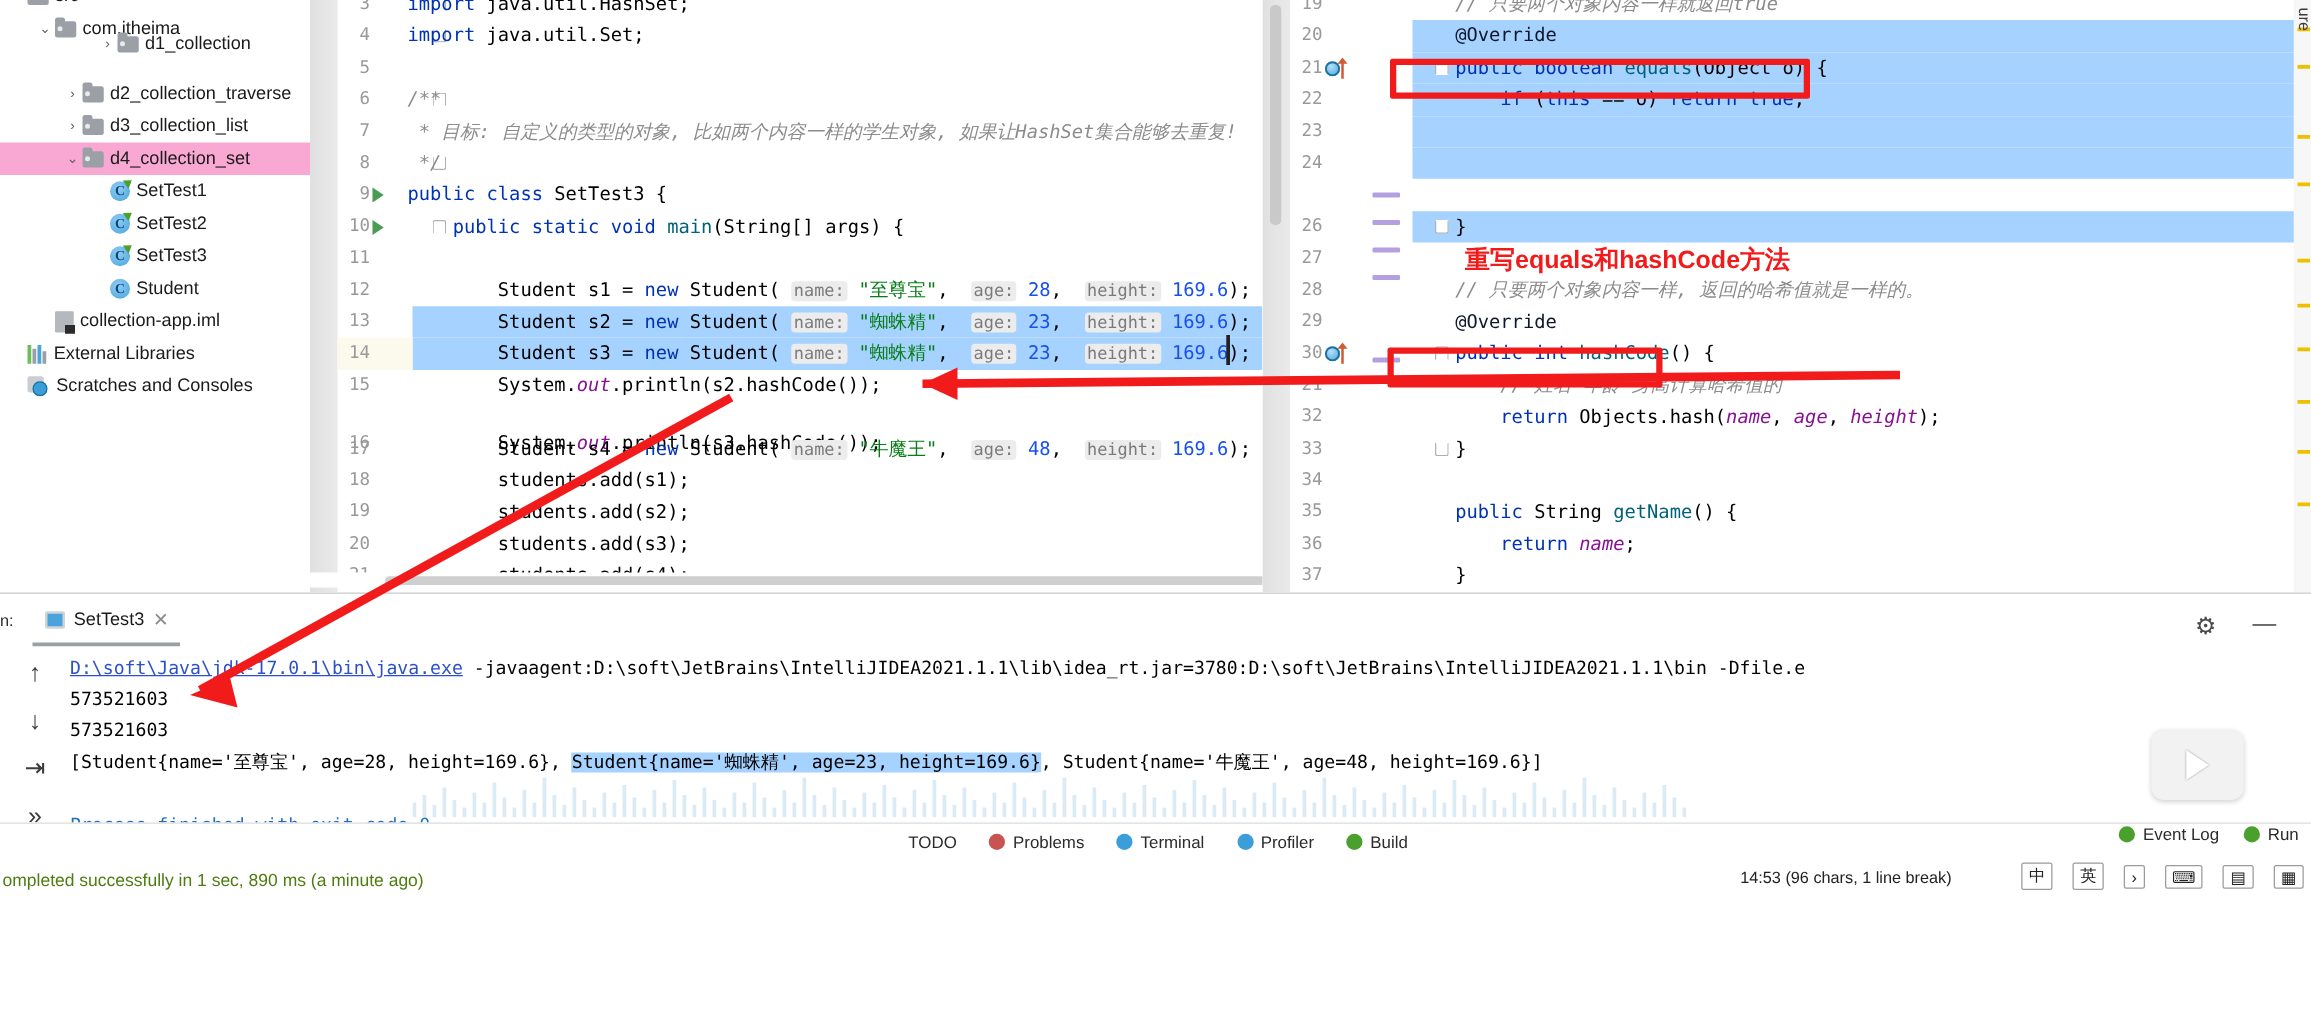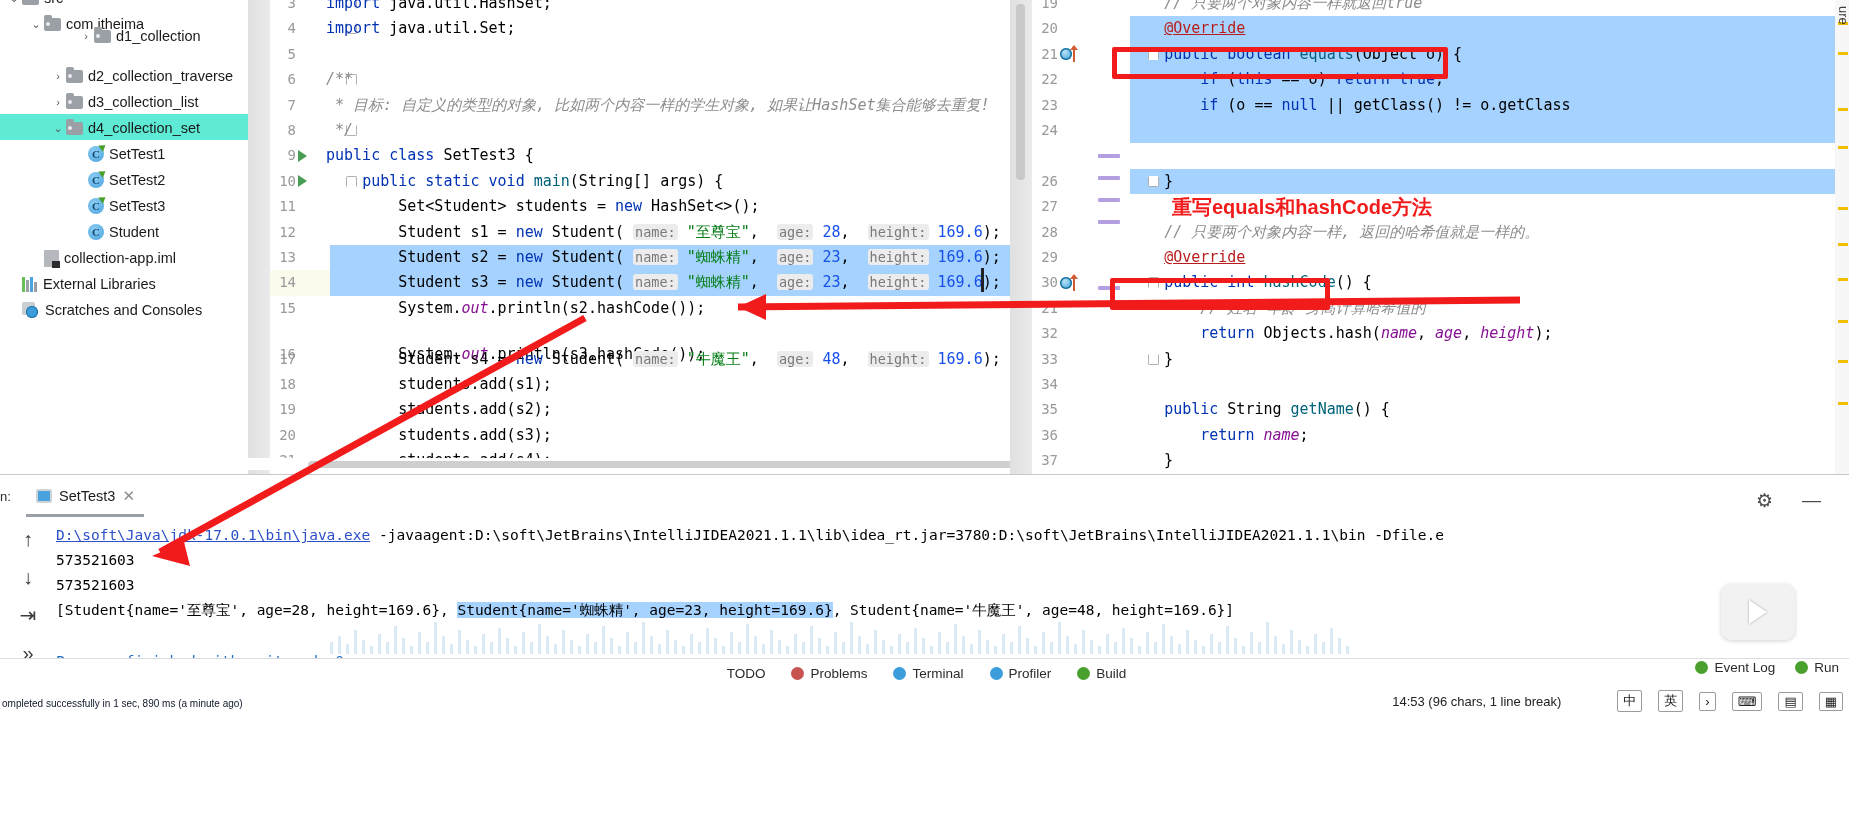--- a/index.html
+++ b/index.html
@@ -16,21 +16,21 @@
   
   #project-tree {
     position: absolute; left: 0; top: 0; width: 248px; height: 474px;
     background: #ffffff; overflow: hidden;
   }
   .tree-row {
     position: relative; height: 26px; line-height: 26px;
     white-space: nowrap; font-size: 14.5px; color: #1a1a1a;
     padding-left: 0;
   }
-  .tree-row.selected { background: #5eead4; }
+  .tree-row.selected { background: #f9a8d4; }
   .tree-arrow {
     display:inline-block; width: 16px; text-align:center;
     color:#5a5a5a; font-size: 11px; vertical-align: middle;
   }
   .tree-arrow.blank { color: transparent; }
   .ic { display:inline-block; vertical-align: middle; margin-right: 5px; position: relative; }
   .ic-folder {
     width: 17px; height: 13px; background:#9aa0a6; border-radius: 2px;
   }
   .ic-folder::before{
@@ -119,21 +119,21 @@
   .fold.bot { border-radius: 0 0 2px 2px; border-top-color:#fff; }
   .ctext { position:absolute; left: 78px; }
   .ctext-r { position:absolute; left: 118px; }
 
   
   .kw   { color: #0033b3; }
   .str  { color: #067d17; }
   .num  { color: #1750eb; }
   .cmt  { color: #8c8c8c; font-style: italic; }
   .doc  { color: #8c8c8c; font-style: italic; }
-  .ann  { color: #b91c1c; text-decoration: underline; }
+  .ann  { color: #0f172a; }
   .fld  { color: #871094; font-style: italic; }
   .hint { color: #7a7a7a; background:#ececec; border-radius:3px; padding:0 2px; font-size:13.5px;}
 
   .hl-row { position:absolute; left:0; right:0; height:25.4px; }
 
   
   .markers { position:absolute; left: 98px; top:0; width: 4px; height:100%; }
   .mk { position:absolute; width: 22px; height: 4px; background:#b4a0e0; left:-10px; border-radius:1px;}
 
   
@@ -234,21 +234,21 @@
     position:absolute; right:10px; top:660px; display:flex; align-items:center; gap:20px;
     font-size:13.5px; color:#2b2b2b;
   }
 
   
   #taskbar {
     position:absolute; left:0; top:688px; width:1849px; height:133px; background:#ffffff;
   }
   #build-msg {
     position:absolute; left:0; top:0; width:1849px; height:32px;
-    font-size:10px; color:#0f172a; line-height:32px; padding-left:2px;
+    font-size:14px; color:#4d7c0f; line-height:32px; padding-left:2px;
   }
   #tray {
     position:absolute; right:6px; top:2px; display:flex; align-items:center; gap:16px;
     font-size:13px; color:#222;
   }
   .tray-box { border:1px solid #9b9b9b; padding:1px 5px; border-radius:2px; }
 
   
   #right-edge {
     position:absolute; right:0; top:0; width:0px; height:474px;
@@ -293,21 +293,21 @@
     <div class="gutter-strip"></div>
     <div class="code-area" id="code-left">
         <div class="cl" style="position: absolute; left: 0px; right: 0px; top: -9px;"><span class="lno">3</span><span class="gut-icons"></span><span class="fold top" style="position:absolute;left:98px;top:7px;"></span><span class="ctext"><span class="kw">import</span> java.util.HashSet;</span></div>
         <div class="cl" style="position: absolute; left: 0px; right: 0px; top: 16.4px;"><span class="lno">4</span><span class="gut-icons"></span><span class="fold bot" style="position:absolute;left:98px;top:7px;"></span><span class="ctext"><span class="kw">import</span> java.util.Set;</span></div>
         <div class="cl" style="position: absolute; left: 0px; right: 0px; top: 41.8px;"><span class="lno">5</span><span class="gut-icons"></span><span class="ctext"></span></div>
         <div class="cl" style="position: absolute; left: 0px; right: 0px; top: 67.2px;"><span class="lno">6</span><span class="gut-icons"></span><span class="fold top" style="position:absolute;left:98px;top:7px;"></span><span class="ctext"><span class="doc">/**</span></span></div>
         <div class="cl" style="position: absolute; left: 0px; right: 0px; top: 92.6px;"><span class="lno">7</span><span class="gut-icons"></span><span class="ctext"><span class="doc"> * 目标: 自定义的类型的对象, 比如两个内容一样的学生对象, 如果让HashSet集合能够去重复!</span></span></div>
         <div class="cl" style="position: absolute; left: 0px; right: 0px; top: 118px;"><span class="lno">8</span><span class="gut-icons"></span><span class="fold bot" style="position:absolute;left:98px;top:7px;"></span><span class="ctext"><span class="doc"> */</span></span></div>
         <div class="cl" style="position: absolute; left: 0px; right: 0px; top: 143.4px;"><span class="lno">9</span><span class="gut-icons"><span class="run-tri"></span></span><span class="ctext"><span class="kw">public</span> <span class="kw">class</span> SetTest3 {</span></div>
         <div class="cl" style="position: absolute; left: 0px; right: 0px; top: 168.8px;"><span class="lno">10</span><span class="gut-icons"><span class="run-tri"></span></span><span class="fold top" style="position:absolute;left:98px;top:7px;"></span><span class="ctext">    <span class="kw">public</span> <span class="kw">static</span> <span class="kw">void</span> <span style="color:#00627a">main</span>(String[] args) {</span></div>
-        <div class="cl" style="position: absolute; left: 0px; right: 0px; top: 194.2px;"><span class="lno">11</span><span class="gut-icons"></span><span class="ctext">        Set&lt;Student&gt; students = <span class="kw">new</span> HashSet&lt;&gt;();</span></div>
+        <div class="cl" style="position: absolute; left: 0px; right: 0px; top: 194.2px;"><span class="lno">11</span><span class="gut-icons"></span></div>
         <div class="cl" style="position: absolute; left: 0px; right: 0px; top: 219.6px;"><span class="lno">12</span><span class="gut-icons"></span><span class="ctext">        Student s1 = <span class="kw">new</span> Student( <span class="hint">name:</span> <span class="str">"至尊宝"</span>,  <span class="hint">age:</span> <span class="num">28</span>,  <span class="hint">height:</span> <span class="num">169.6</span>);</span></div>
         <div class="cl" style="position: absolute; left: 0px; right: 0px; top: 245px;"><div class="hl-row" style="left:82px;background:#a6d2ff;"></div><span class="lno">13</span><span class="gut-icons"></span><span class="ctext">        Student s2 = <span class="kw">new</span> Student( <span class="hint">name:</span> <span class="str">"蜘蛛精"</span>,  <span class="hint">age:</span> <span class="num">23</span>,  <span class="hint">height:</span> <span class="num">169.6</span>);</span></div>
         <div class="cl" style="position: absolute; left: 0px; right: 0px; top: 270.4px;"><div class="hl-row" style="left:82px;background:#a6d2ff;"></div><div class="hl-row" style="left:22px;right:auto;width:60px;background:#fcfaed;"></div><span class="lno">14</span><span class="gut-icons"></span><span class="ctext">        Student s3 = <span class="kw">new</span> Student( <span class="hint">name:</span> <span class="str">"蜘蛛精"</span>,  <span class="hint">age:</span> <span class="num">23</span>,  <span class="hint">height:</span> <span class="num">169.6</span>);</span></div>
         <div class="cl" style="position: absolute; left: 0px; right: 0px; top: 295.8px;"><span class="lno">15</span><span class="gut-icons"></span><span class="ctext">        System.<span class="fld">out</span>.println(s2.hashCode());</span></div>
         <div class="cl" style="position: absolute; left: 0px; right: 0px; top: 310px; margin-top: 32px;"><span class="lno">16</span><span class="gut-icons"></span><span class="ctext">        System.<span class="fld">out</span>.println(s3.hashCode());</span></div>
         <div class="cl" style="position: absolute; left: 0px; right: 0px; top: 346.6px;"><span class="lno">17</span><span class="gut-icons"></span><span class="ctext">        Student s4 = <span class="kw">new</span> Student( <span class="hint">name:</span> <span class="str">"牛魔王"</span>,  <span class="hint">age:</span> <span class="num">48</span>,  <span class="hint">height:</span> <span class="num">169.6</span>);</span></div>
         <div class="cl" style="position: absolute; left: 0px; right: 0px; top: 372px;"><span class="lno">18</span><span class="gut-icons"></span><span class="ctext">        students.add(s1);</span></div>
         <div class="cl" style="position: absolute; left: 0px; right: 0px; top: 397.4px;"><span class="lno">19</span><span class="gut-icons"></span><span class="ctext">        students.add(s2);</span></div>
         <div class="cl" style="position: absolute; left: 0px; right: 0px; top: 422.8px;"><span class="lno">20</span><span class="gut-icons"></span><span class="ctext">        students.add(s3);</span></div>
         <div class="cl" style="position: absolute; left: 0px; right: 0px; top: 448.2px;"><span class="lno">21</span><span class="gut-icons"></span><span class="ctext">        students.add(s4);</span></div>
@@ -326,21 +326,21 @@
       <div class="mk" style="top:176px;"></div>
       <div class="mk" style="top:198px;"></div>
       <div class="mk" style="top:220px;"></div>
       <div class="mk" style="top:286px;"></div>
     </div>
     <div class="code-area" id="code-right">
         <div class="cl" style="position: absolute; left: 0px; right: 0px; top: -9px;"><span class="lno">19</span><span class="gut-icons"></span><span class="ctext-r">    <span class="cmt">// 只要两个对象内容一样就返回true</span></span></div>
         <div class="cl" style="position: absolute; left: 0px; right: 0px; top: 16.4px;"><div class="hl-row" style="left:120px;background:#a6d2ff;"></div><span class="lno">20</span><span class="gut-icons"></span><span class="ctext-r">    <span class="ann">@Override</span></span></div>
         <div class="cl" style="position: absolute; left: 0px; right: 0px; top: 41.8px;"><div class="hl-row" style="left:120px;background:#a6d2ff;"></div><span class="lno">21</span><span class="gut-icons"><span style="position:relative;display:inline-block;width:20px;height:14px;vertical-align:middle;"><span class="ovr" style="left:0;top:1px;"></span><span class="ovr-arrow" style="left:13px;top:1px;"></span></span></span><span class="fold top" style="position:absolute;left:138px;top:7px;"></span><span class="ctext-r">    <span class="kw">public</span> <span class="kw">boolean</span> <span style="color:#00627a">equals</span>(Object o) {</span></div>
         <div class="cl" style="position: absolute; left: 0px; right: 0px; top: 67.2px;"><div class="hl-row" style="left:120px;background:#a6d2ff;"></div><span class="lno">22</span><span class="gut-icons"></span><span class="ctext-r">        <span class="kw">if</span> (<span class="kw">this</span> == o) <span class="kw">return</span> <span class="kw">true</span>;</span></div>
-        <div class="cl" style="position: absolute; left: 0px; right: 0px; top: 92.6px;"><div class="hl-row" style="left:120px;background:#a6d2ff;"></div><span class="lno">23</span><span class="gut-icons"></span><span class="ctext-r">        <span class="kw">if</span> (o == <span class="kw">null</span> || getClass() != o.getClass</span></div>
+        <div class="cl" style="position: absolute; left: 0px; right: 0px; top: 92.6px;"><div class="hl-row" style="left:120px;background:#a6d2ff;"></div><span class="lno">23</span><span class="gut-icons"></span></div>
         <div class="cl" style="position: absolute; left: 0px; right: 0px; top: 118px;"><div class="hl-row" style="left:120px;background:#a6d2ff;"></div><span class="lno">24</span><span class="gut-icons"></span></div>
         <div class="cl" style="position: absolute; left: 0px; right: 0px; top: 168.8px;"><div class="hl-row" style="left:120px;background:#a6d2ff;"></div><span class="lno">26</span><span class="gut-icons"></span><span class="fold bot" style="position:absolute;left:138px;top:7px;"></span><span class="ctext-r">    }</span></div>
         <div class="cl" style="position: absolute; left: 0px; right: 0px; top: 194.2px;"><span class="lno">27</span><span class="gut-icons"></span><span class="ctext-r"></span></div>
         <div class="cl" style="position: absolute; left: 0px; right: 0px; top: 219.6px;"><span class="lno">28</span><span class="gut-icons"></span><span class="ctext-r">    <span class="cmt">// 只要两个对象内容一样, 返回的哈希值就是一样的。</span></span></div>
         <div class="cl" style="position: absolute; left: 0px; right: 0px; top: 245px;"><span class="lno">29</span><span class="gut-icons"></span><span class="ctext-r">    <span class="ann">@Override</span></span></div>
         <div class="cl" style="position: absolute; left: 0px; right: 0px; top: 270.4px;"><span class="lno">30</span><span class="gut-icons"><span style="position:relative;display:inline-block;width:20px;height:14px;vertical-align:middle;"><span class="ovr" style="left:0;top:1px;"></span><span class="ovr-arrow" style="left:13px;top:1px;"></span></span></span><span class="fold top" style="position:absolute;left:138px;top:7px;"></span><span class="ctext-r">    <span class="kw">public</span> <span class="kw">int</span> <span style="color:#00627a">hashCode</span>() {</span></div>
         <div class="cl" style="position: absolute; left: 0px; right: 0px; top: 295.8px;"><span class="lno">21</span><span class="gut-icons"></span><span class="ctext-r">        <span class="cmt">// 姓名 年龄 身高计算哈希值的</span></span></div>
         <div class="cl" style="position: absolute; left: 0px; right: 0px; top: 321.2px;"><span class="lno">32</span><span class="gut-icons"></span><span class="ctext-r">        <span class="kw">return</span> Objects.hash(<span class="fld">name</span>, <span class="fld">age</span>, <span class="fld">height</span>);</span></div>
         <div class="cl" style="position: absolute; left: 0px; right: 0px; top: 346.6px;"><span class="lno">33</span><span class="gut-icons"></span><span class="fold bot" style="position:absolute;left:138px;top:7px;"></span><span class="ctext-r">    }</span></div>
         <div class="cl" style="position: absolute; left: 0px; right: 0px; top: 372px;"><span class="lno">34</span><span class="gut-icons"></span><span class="ctext-r"></span></div>

